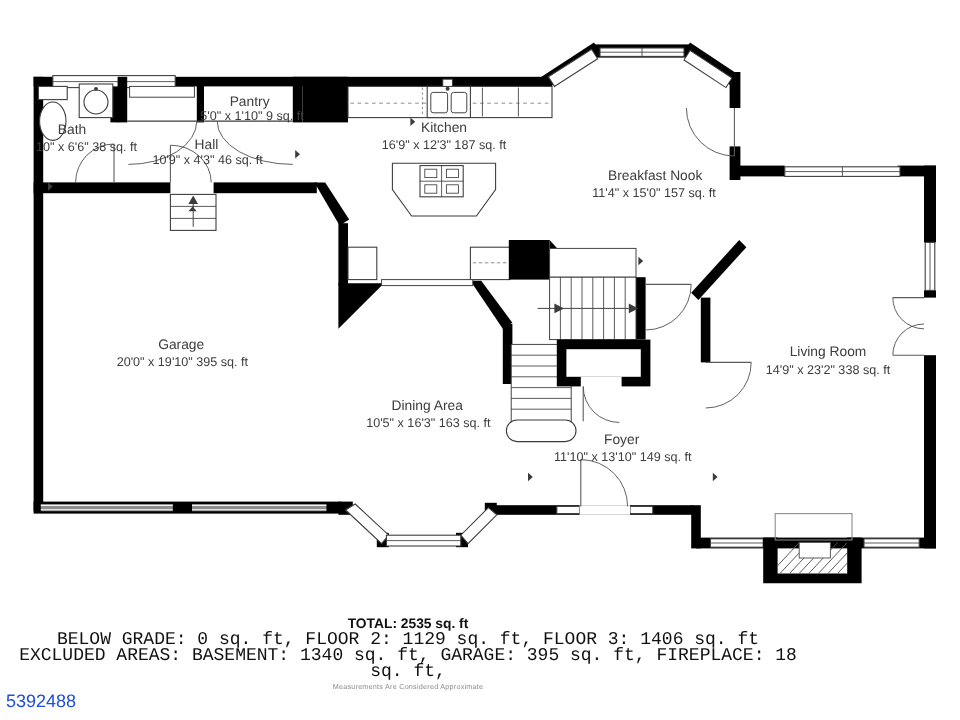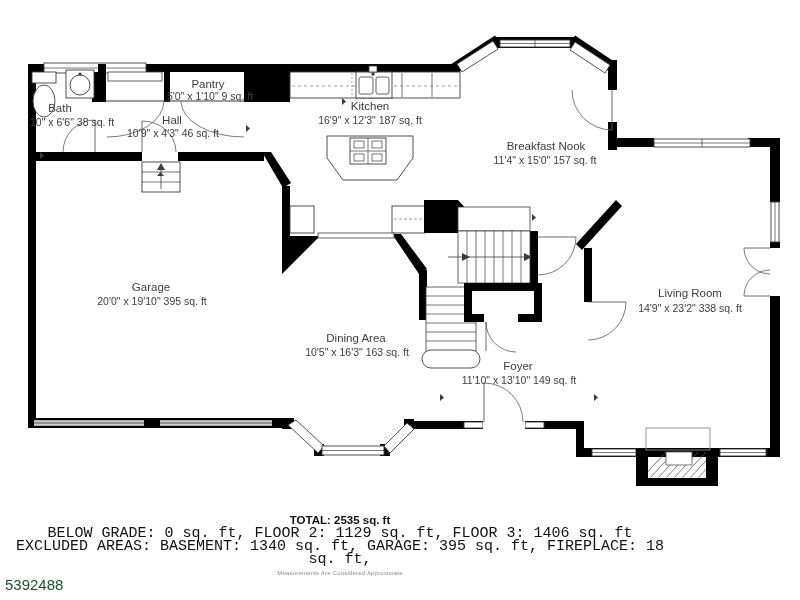--- a/index.html
+++ b/index.html
@@ -6,21 +6,21 @@
   #stage{position:relative;width:800px;height:600px;background:#ffffff;overflow:hidden;
          font-family:"Liberation Sans",sans-serif;}
   #plan-svg{position:absolute;left:0;top:0;}
   .room-name{font-size:11.5px;fill:#3d3d3d;}
   .room-dims{font-size:10.5px;fill:#3d3d3d;}
   .mid{text-anchor:middle;}
   #summary{position:absolute;left:0;top:514px;width:680px;text-align:center;color:#111;}
   #summary .total{font-size:11.5px;font-weight:bold;line-height:13px;}
   #summary .line{font-size:15px;line-height:13px;font-family:Liberation Mono, monospace;}
   #summary .disclaimer{font-size:6px;color:#8a8a8a;margin-top:4px;letter-spacing:.2px;}
-  #listing-id{position:absolute;left:5px;top:576px;font-size:15px;color:#14532d;}
+  #listing-id{position:absolute;left:5px;top:576px;font-size:15px;color:#1d4ed8;}
 </style>
 </head>
 <body>
 
 <div id="stage">
 <svg id="plan-svg" width="800" height="515" viewBox="0 0 800 515">
   <defs>
     <clipPath id="fb">
           <rect x="648" y="452" width="58" height="26"></rect>
         </clipPath>

